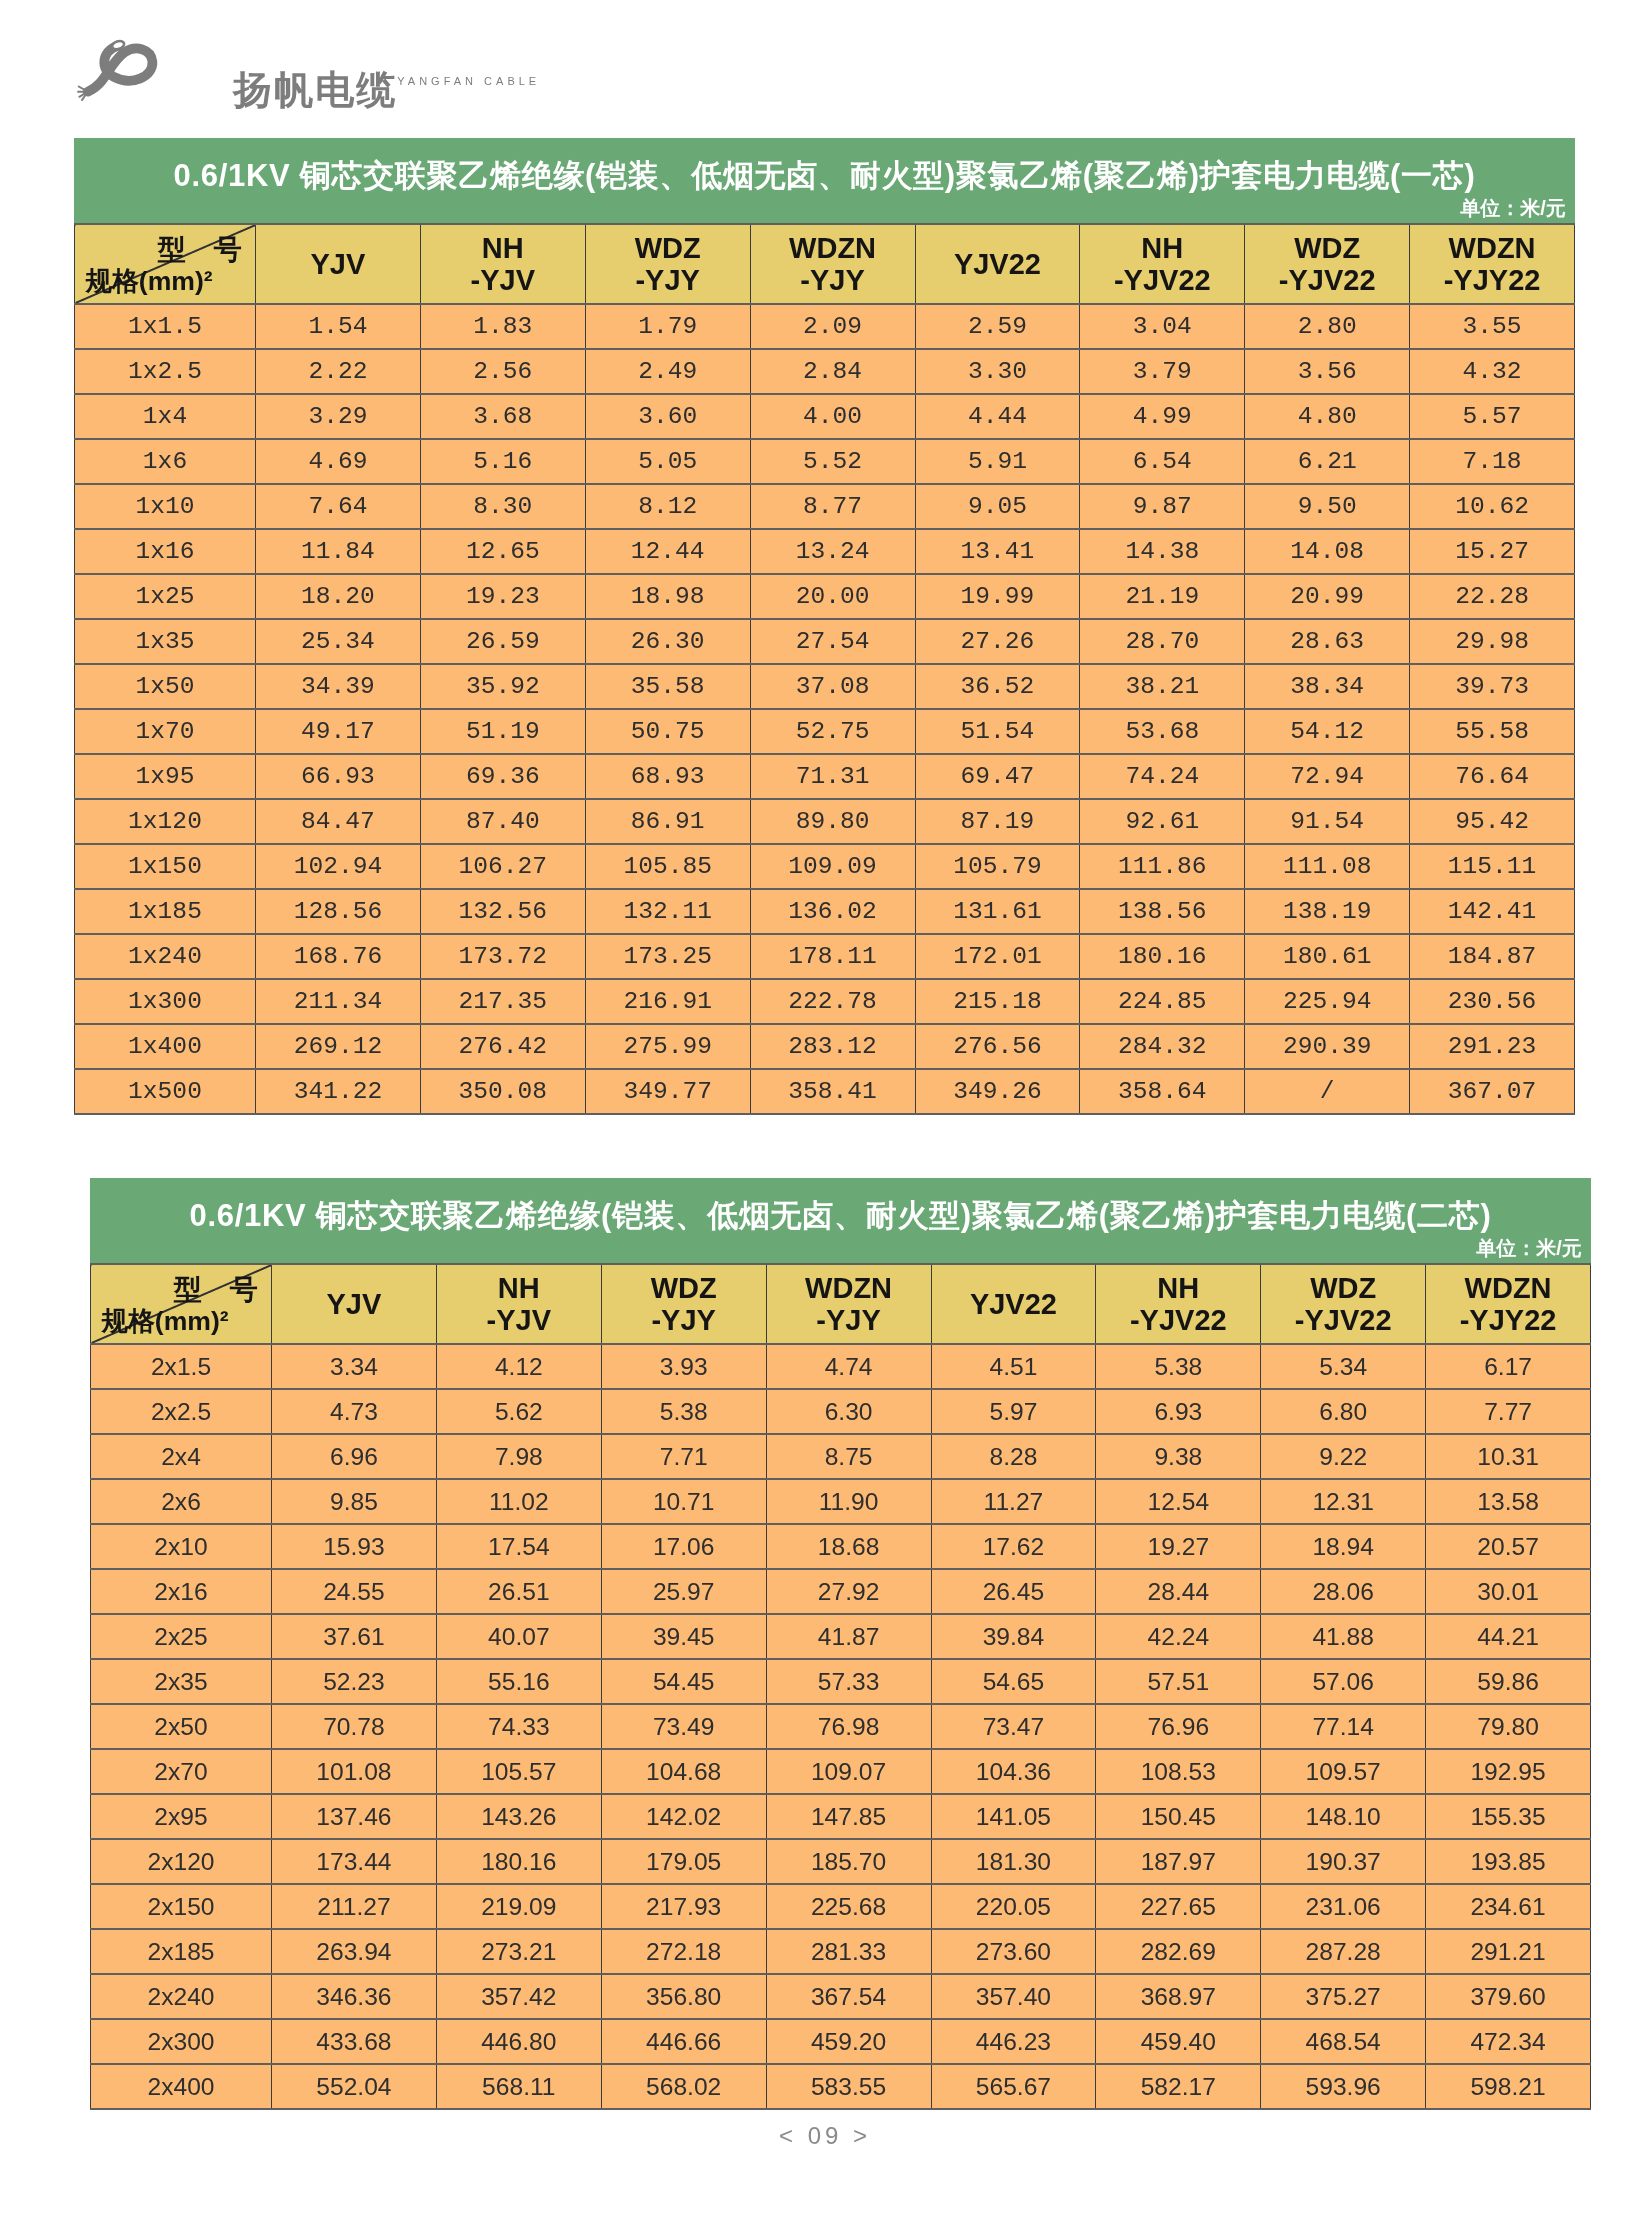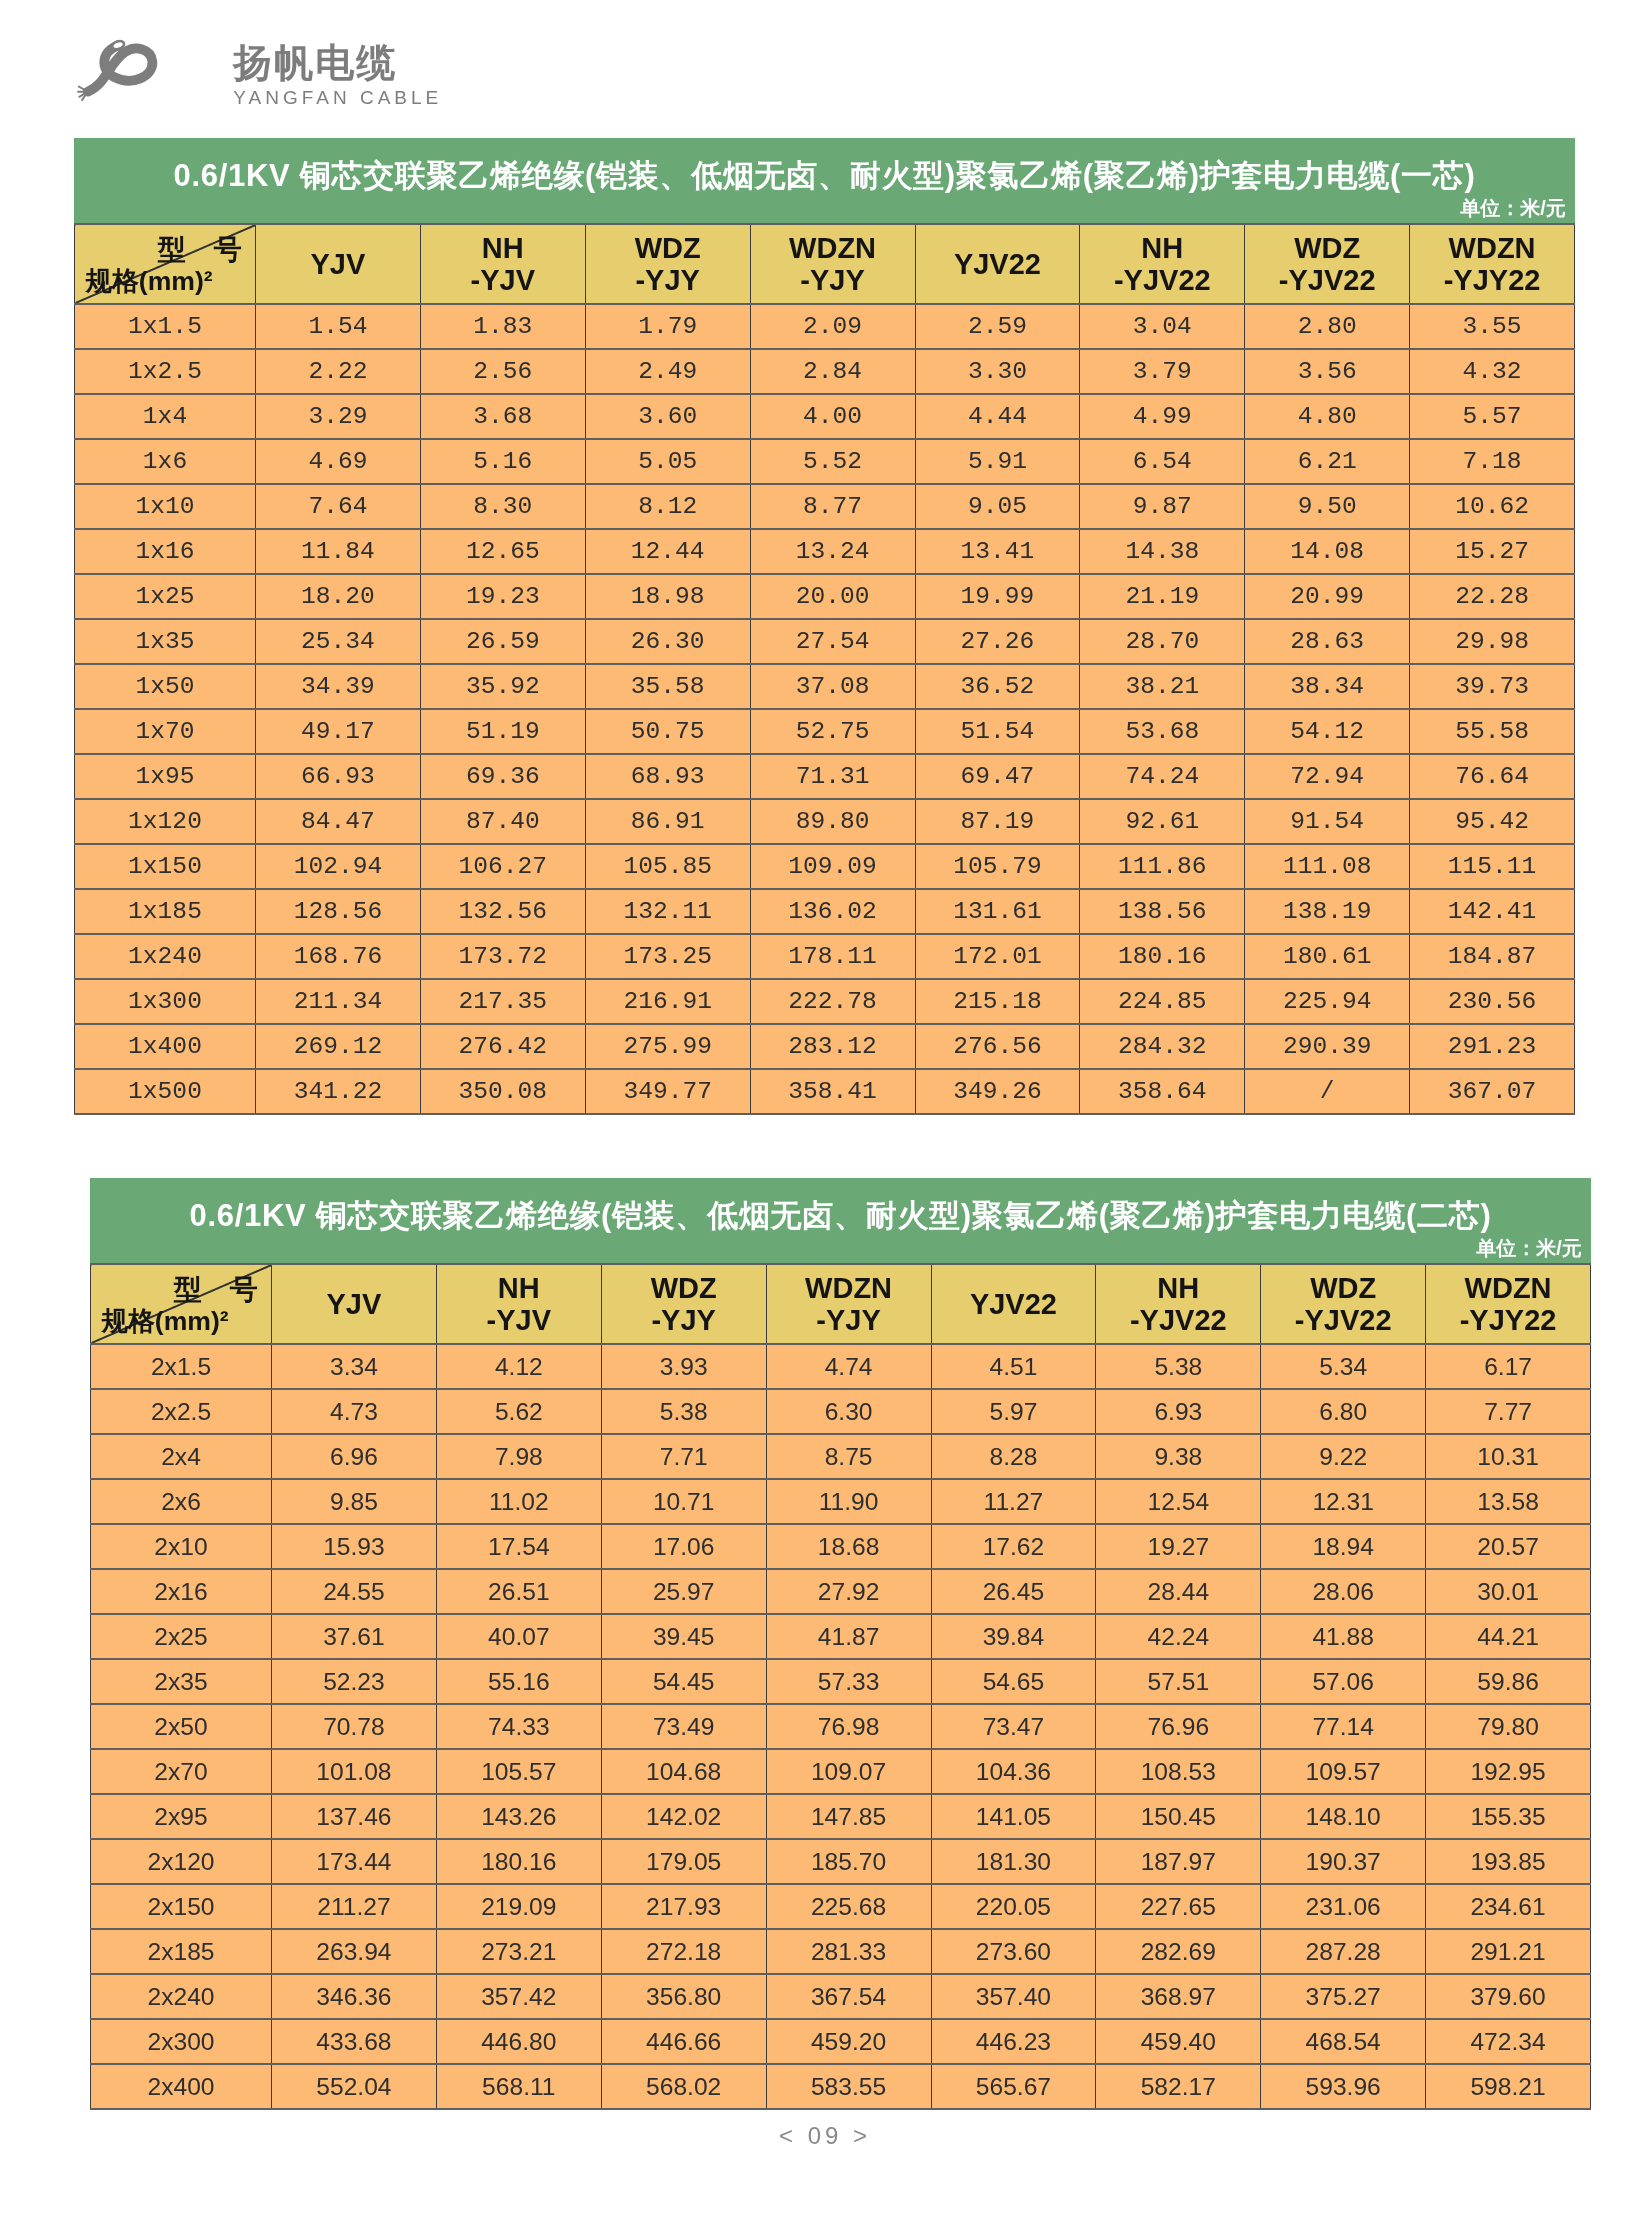--- a/index.html
+++ b/index.html
@@ -3,23 +3,23 @@
 <meta charset="utf-8">
 <style>
   html,body{margin:0;padding:0;}
   body{
     width:1650px;height:2239px;background:#ffffff;position:relative;overflow:hidden;
     font-family:"Liberation Sans", sans-serif;
   }
   
   .logo{position:absolute;top:29px;left:77px;display:flex;align-items:flex-end;gap:13.3px;color:#7d7d7d;}
   .logo svg{width:143px;height:84px;display:block;}
-  .logo-text{display:flex;flex-direction:column;padding-bottom:4px;}
+  .logo-text{display:flex;padding-bottom:4px;}
   .brand-cn{font-size:39px;font-weight:bold;letter-spacing:2px;line-height:1;}
-  .brand-en{font-size:19px;letter-spacing:4px;margin-top:5.3px;text-align:center;}
+  .brand-en{font-size:11px;letter-spacing:4px;margin-top:5.3px;text-align:center;}
   
   .sec{position:absolute;left:74px;width:1501px;}
   .sec1{top:138px;}
   .sec2{top:1178px;padding-left:16px;}
   .title-bar{position:relative;height:85px;background:#6aa876;}
   .tbl-title{
     position:absolute;inset:0 0 9.3px 0;display:flex;align-items:center;justify-content:center;
     color:#ffffff;font-size:31px;font-weight:bold;letter-spacing:0.7px;white-space:nowrap;
   }
   .tbl-unit{position:absolute;right:9.3px;bottom:1.3px;color:#ffffff;font-size:20px;font-weight:bold;}

